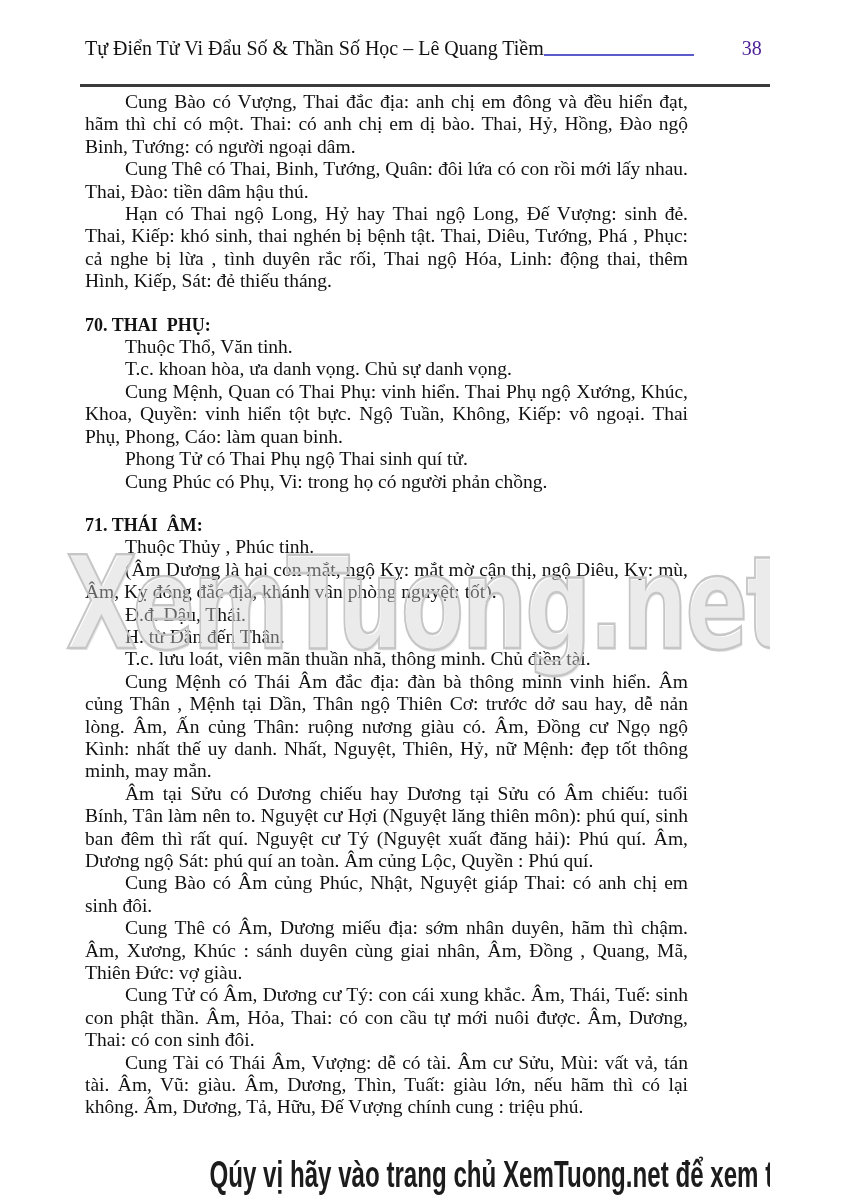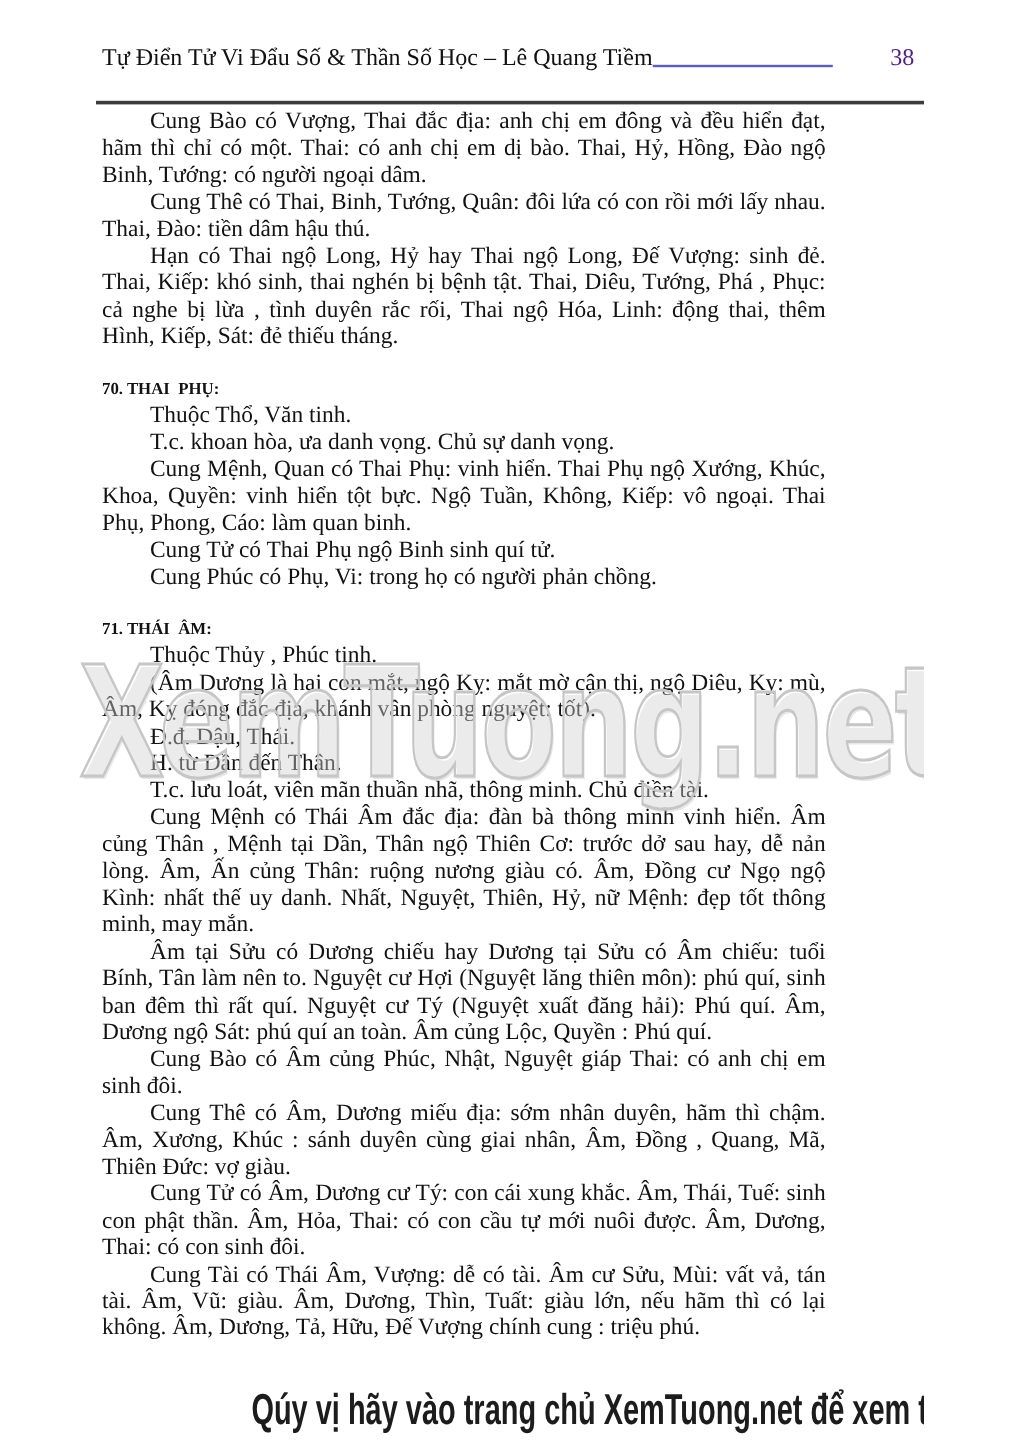--- a/index.html
+++ b/index.html
@@ -45,21 +45,21 @@
     font-size: 19.5px;
     line-height: 22.4px;
     text-align: justify;
     z-index: 1;
   }
   .doc-body p {
     margin: 0;
     text-indent: 40px;
   }
   .section-heading {
-    font-size: 14px;
+    font-size: 18px;
     font-weight: bold;
     margin: 21px 0 0 0;
     white-space: pre-wrap;
     text-align: left;
   }
   
   .watermark {
     position: absolute;
     left: 66px;
     top: 540px;
@@ -113,21 +113,21 @@
 
   <div class="doc-body">
     <p>Cung Bào có Vượng, Thai đắc địa: anh chị em đông và đều hiển đạt, hãm thì chỉ có một. Thai: có anh chị em dị bào. Thai, Hỷ, Hồng, Đào ngộ Binh, Tướng: có người ngoại dâm.</p>
     <p>Cung Thê có Thai, Binh, Tướng, Quân: đôi lứa có con rồi mới lấy nhau. Thai, Đào: tiền dâm hậu thú.</p>
     <p>Hạn có Thai ngộ Long, Hỷ hay Thai ngộ Long, Đế Vượng: sinh đẻ. Thai, Kiếp: khó sinh, thai nghén bị bệnh tật. Thai, Diêu, Tướng, Phá , Phục: cả nghe bị lừa , tình duyên rắc rối, Thai ngộ Hóa, Linh: động thai, thêm Hình, Kiếp, Sát: đẻ thiếu tháng.</p>
 
     <h2 class="section-heading">70. THAI  PHỤ:</h2>
     <p>Thuộc Thổ, Văn tinh.</p>
     <p>T.c. khoan hòa, ưa danh vọng. Chủ sự danh vọng.</p>
     <p>Cung Mệnh, Quan có Thai Phụ: vinh hiển. Thai Phụ ngộ Xướng, Khúc, Khoa, Quyền: vinh hiển tột bực. Ngộ Tuần, Không, Kiếp: vô ngoại. Thai Phụ, Phong, Cáo: làm quan binh.</p>
-    <p>Cung Tử có Thai Phụ ngộ Binh sinh quí tử.</p>
+    <p>Phong Tử có Thai Phụ ngộ Thai sinh quí tử.</p>
     <p>Cung Phúc có Phụ, Vi: trong họ có người phản chồng.</p>
 
     <h2 class="section-heading">71. THÁI  ÂM:</h2>
     <p>Thuộc Thủy , Phúc tinh.</p>
     <p>(Âm Dương là hai con mắt, ngộ Kỵ: mắt mờ cận thị, ngộ Diêu, Kỵ: mù, Âm, Kỵ đóng đắc địa, khánh vân phòng nguyệt: tốt).</p>
     <p>Đ.đ. Dậu, Thái.</p>
     <p>H. từ Dần đến Thân.</p>
     <p>T.c. lưu loát, viên mãn thuần nhã, thông minh. Chủ điền tài.</p>
     <p>Cung Mệnh có Thái Âm đắc địa: đàn bà thông minh vinh hiển. Âm củng Thân , Mệnh tại Dần, Thân ngộ Thiên Cơ: trước dở sau hay, dễ nản lòng. Âm, Ấn củng Thân: ruộng nương giàu có. Âm, Đồng cư Ngọ ngộ Kình: nhất thế uy danh. Nhất, Nguyệt, Thiên, Hỷ, nữ Mệnh: đẹp tốt thông minh, may mắn.</p>
     <p>Âm tại Sửu có Dương chiếu hay Dương tại Sửu có Âm chiếu: tuổi Bính, Tân làm nên to. Nguyệt cư Hợi (Nguyệt lăng thiên môn): phú quí, sinh ban đêm thì rất quí. Nguyệt cư Tý (Nguyệt xuất đăng hải): Phú quí. Âm, Dương ngộ Sát: phú quí an toàn. Âm củng Lộc, Quyền : Phú quí.</p>

